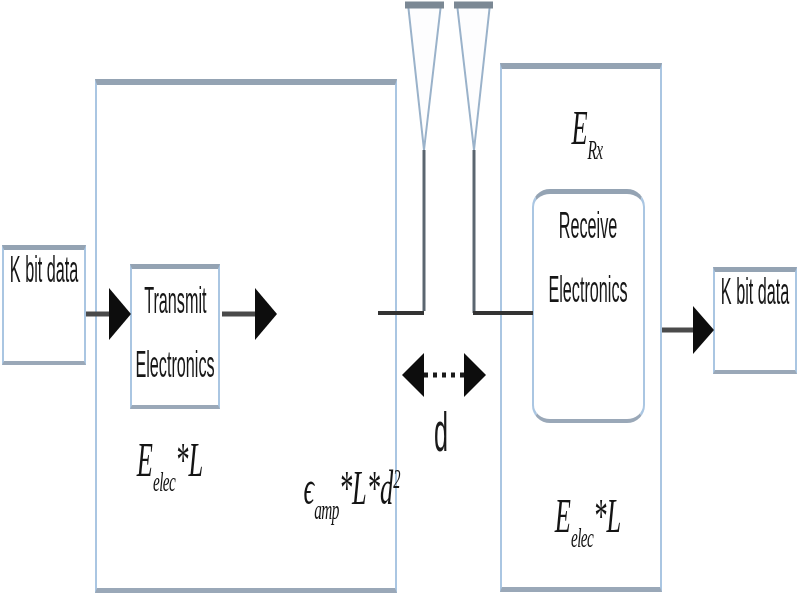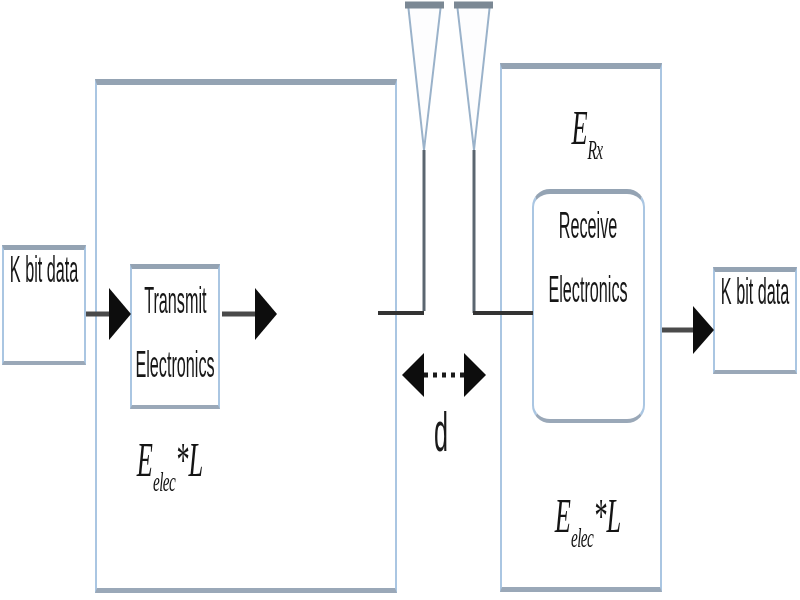--- a/index.html
+++ b/index.html
@@ -101,20 +101,23 @@
 
     <line x1="662" y1="330" x2="696" y2="330" stroke="#4a4a4a" stroke-width="5"></line>
     <polygon points="693,306 714,330 693,354" fill="#0d0d0d"></polygon>
   </svg>
 
 
   <div class="fm" style="left:170px; top:465px;">
     <span class="sq wide"><span>E</span><sub>elec</sub><span>*L</span></span>
   </div>
 
+  <div class="fm" style="left:352px; top:493px;">
+    <span class="sq wide"><span>ϵ</span><sub>amp</sub><span>*L*d</span><sup>2</sup></span>
+  </div>
 
   <div class="fm" style="left:587px; top:133px;">
     <span class="sq wide"><span>E</span><sub>Rx</sub></span>
   </div>
 
   <div class="fm" style="left:588px; top:521px;">
     <span class="sq wide"><span>E</span><sub>elec</sub><span>*L</span></span>
   </div>
 
   <div class="dlabel" style="left:441px; top:431px;">

